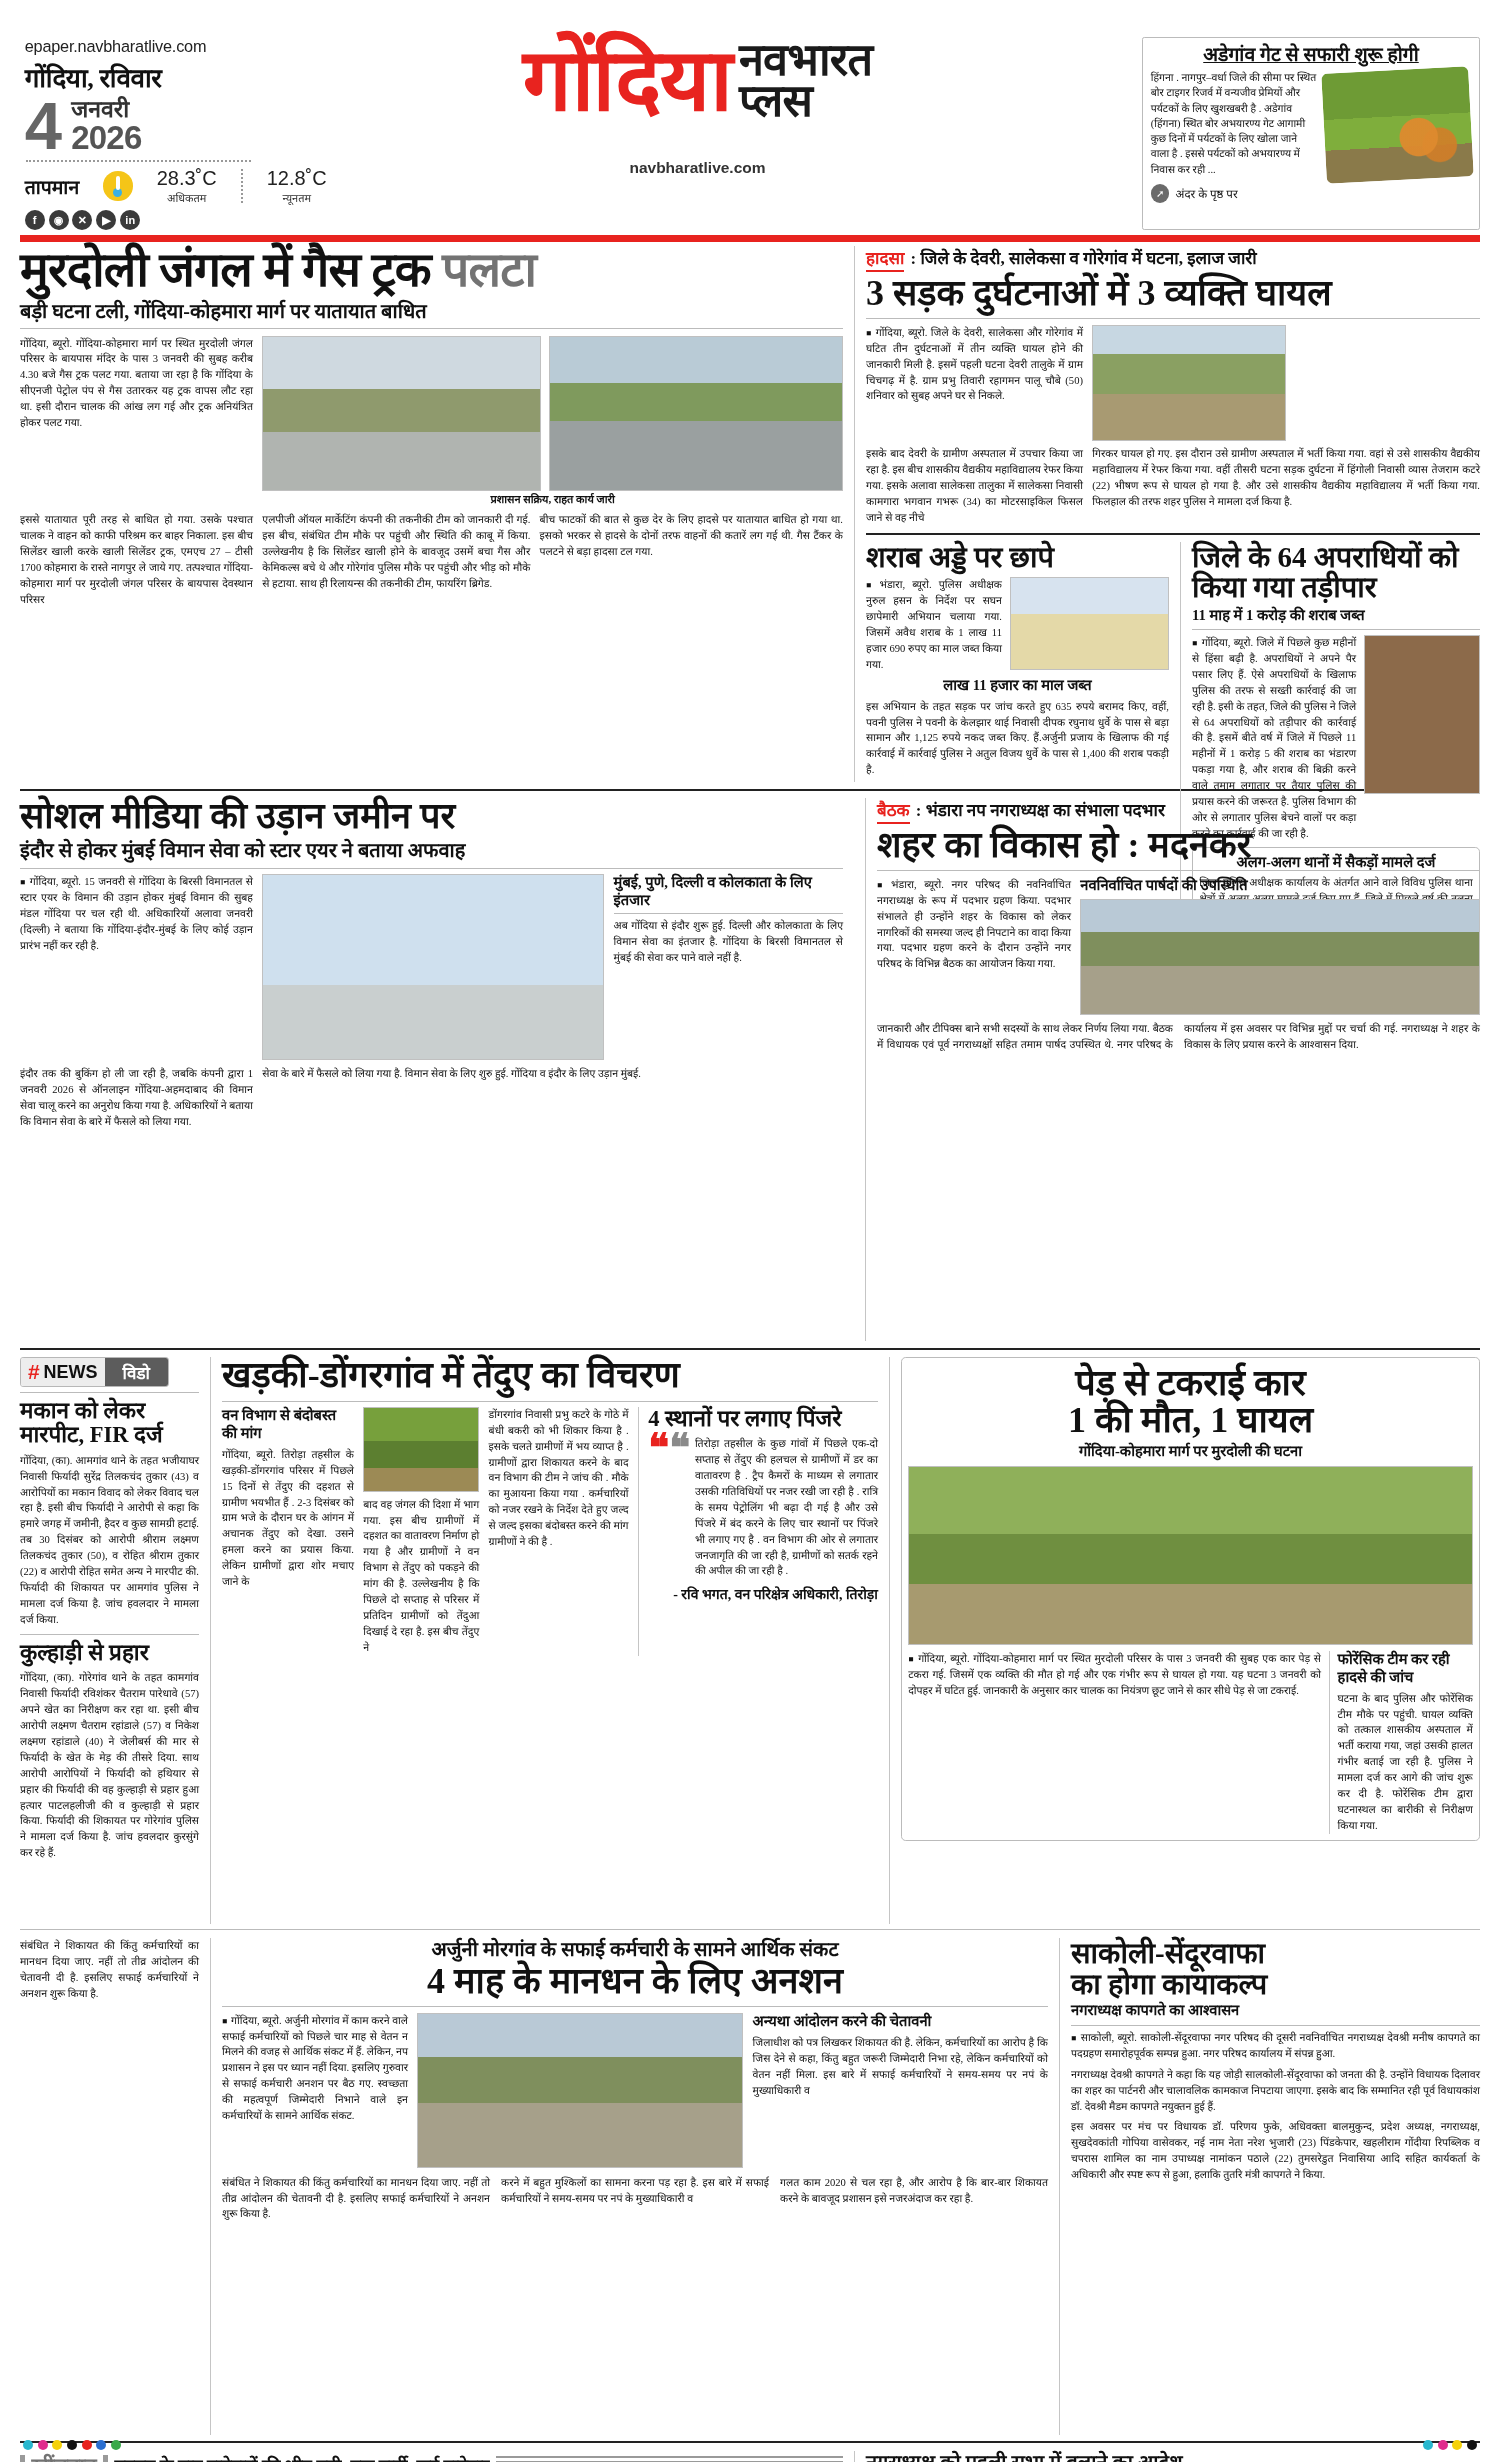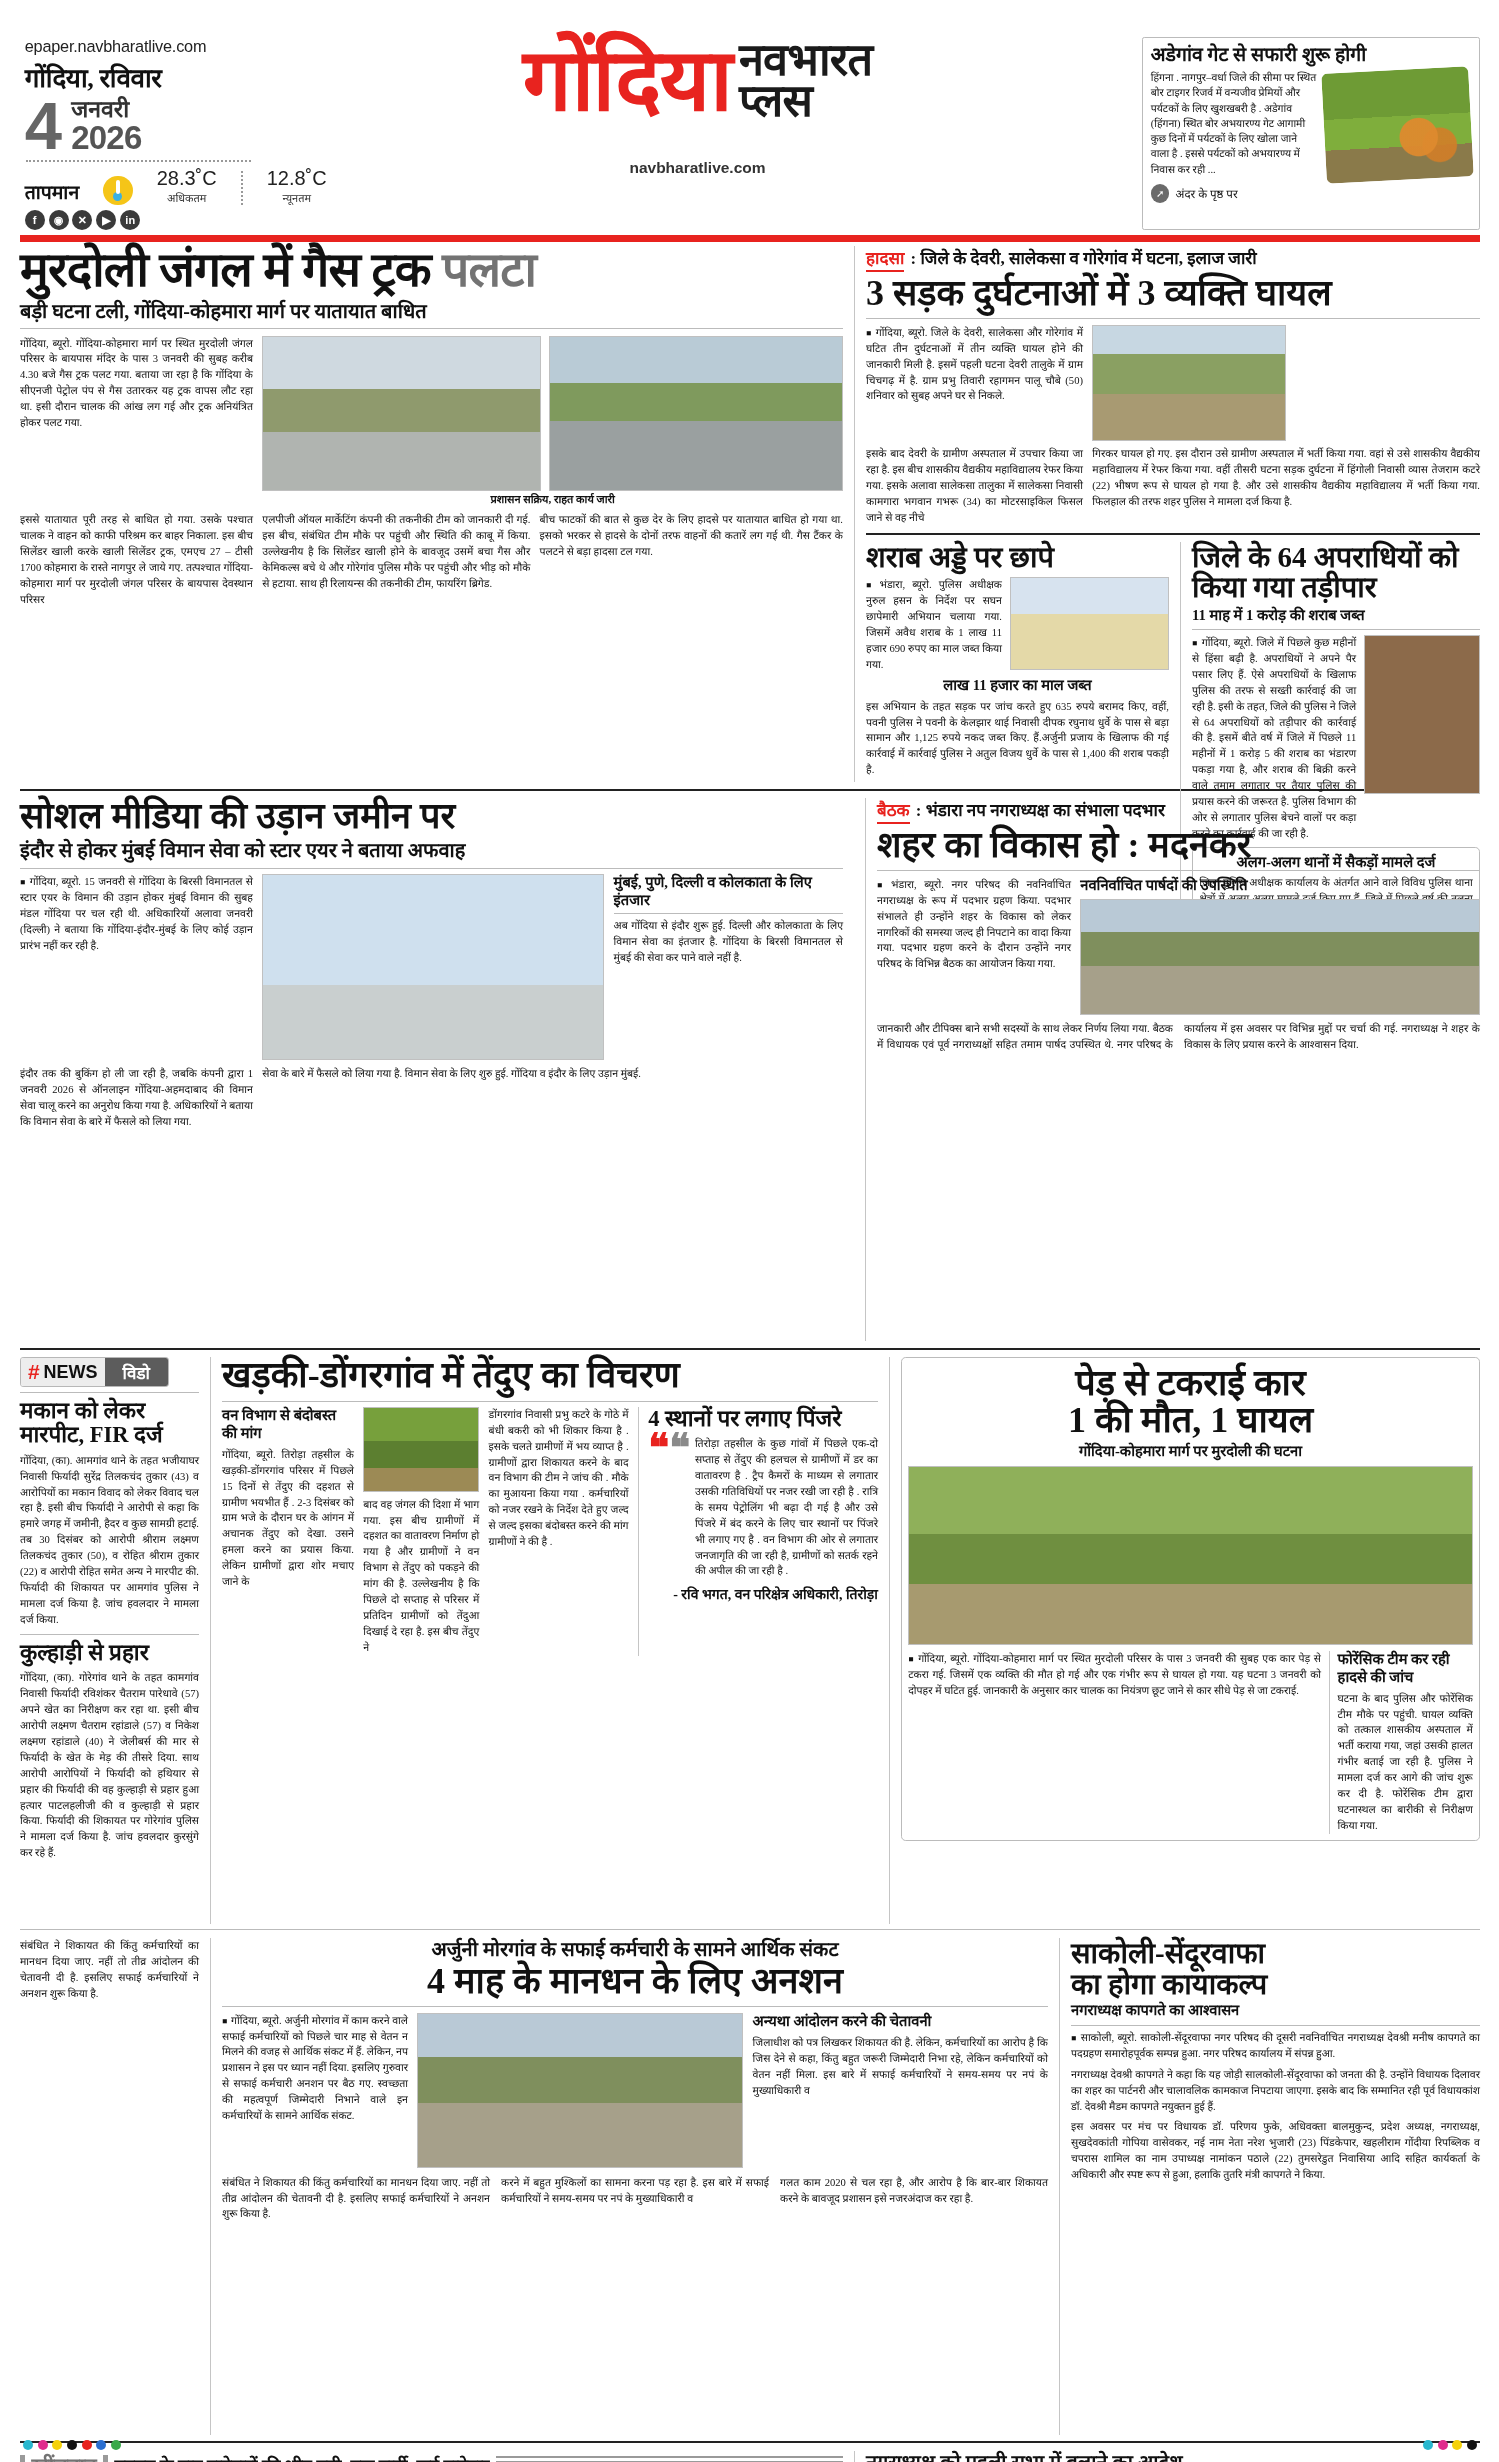--- a/index.html
+++ b/index.html
@@ -17,41 +17,41 @@
   
   .masthead{ display:flex; align-items:stretch; height:230px; padding-top:37px; }
   .mh-left{ width:233px; padding-left:4.7px; }
   .mh-url{ font-family:"Liberation Sans",sans-serif; font-size:16.3px; color:#222; letter-spacing:-0.2px;}
   .mh-city{ font-size:26px; font-weight:bold; margin-top:3.1px; letter-spacing:-0.4px;}
   .mh-daterow{ display:flex; align-items:center; gap:9.3px; margin-top:1.6px;}
   .mh-day{ font-family:"Liberation Sans",sans-serif; font-weight:bold; font-size:67px; color:#666; line-height:.88; }
   .mh-mon{ font-size:23px; font-weight:bold; color:#333; line-height:1;}
   .mh-yr{ font-family:"Liberation Sans",sans-serif; font-size:33px; font-weight:bold; color:#555; line-height:1; letter-spacing:-0.8px;}
   .mh-dotline{ border-top:2.3px dotted #999; margin:4.7px 1.6px 4.7px 1.6px; width:225px;}
-  .mh-temprow{ display:flex; align-items:flex-end; gap:24px;}
+  .mh-temprow{ display:flex; align-items:center; gap:24px;}
   .mh-templabel{ font-size:19.4px; font-weight:bold;}
   .thermo{ width:29.5px;height:29.5px;border-radius:50%;background:#f5c518;position:relative;flex:0 0 auto;}
   .thermo:after{content:"";position:absolute;left:12.4px;top:4.7px;width:4.7px;height:14px;background:#fff;border-radius:2.3px;}
   .thermo:before{content:"";position:absolute;left:10px;top:16.3px;width:9.3px;height:9.3px;border-radius:50%;background:#3ab0e2;}
   .tbox{ text-align:center; font-family:"Liberation Sans",sans-serif;}
   .tval{ font-size:20px; color:#222;}
   .tsub{ font-size:11px; color:#333; font-family:"Liberation Serif",serif;}
   .tsep{ width:0; border-left:2.3px dotted #999; height:34px; }
   .social{ display:flex; gap:3.9px; margin-top:5.4px;}
   .sic{ width:20px;height:20px;border-radius:50%;background:#3a3a3a;color:#fff;display:flex;align-items:center;justify-content:center;font-family:"Liberation Sans",sans-serif;font-size:11px;font-weight:bold;}
 
   .mh-center{ flex:1; display:flex; flex-direction:column; align-items:center; justify-content:flex-start; padding-top:3.1px;}
   .logo-wrap{ display:flex; align-items:center; gap:7.8px;}
   .logo-gondia{ font-size:87px; font-weight:bold; color:#e8231f; line-height:.95; letter-spacing:-1.6px;}
   .logo-nav{ display:flex; flex-direction:column; align-items:flex-start; line-height:.92;}
   .logo-nav span{ font-size:45px; font-weight:bold; color:#1a1a1a; letter-spacing:-0.8px;}
   .mh-site{ font-family:"Liberation Sans",sans-serif; font-size:15.5px; font-weight:bold; color:#333; margin-top:36px;}
 
   .mh-right{ width:338px; border:0.8px solid #bbb; border-radius:2.3px; padding:6.2px 7.8px; }
-  .mh-right h3{ font-size:19.4px; font-weight:bold; line-height:1.1;}
+  .mh-right h3{ font-size:19.4px; font-weight:bold; text-align:center; line-height:1.1;text-decoration:underline;}
   .mh-right .body{ display:flex; gap:6.2px; margin-top:4.7px;}
   .mh-right p{ font-size:10.5px; line-height:1.45; flex:1;}
   .tigerimg{ width:147px;height:110px;border-radius:6.2px;
     background:
       radial-gradient(circle at 64% 62%, rgba(222,138,46,.95) 0 16%, rgba(0,0,0,0) 17%),
       radial-gradient(circle at 78% 70%, rgba(210,126,40,.9) 0 12%, rgba(0,0,0,0) 13%),
       linear-gradient(#6e9b35 0 42%, #7fae3c 42% 70%, #8a7a4a 70% 100%);
     transform:rotate(-3deg); flex:0 0 auto;}
   .inner-link{ display:flex; align-items:center; gap:6.2px; margin-top:3.9px; font-size:11.6px;}
   .circ{ width:18.6px;height:18.6px;border-radius:50%;background:#6a6a6a;color:#fff;font-size:10px;display:flex;align-items:center;justify-content:center;}

